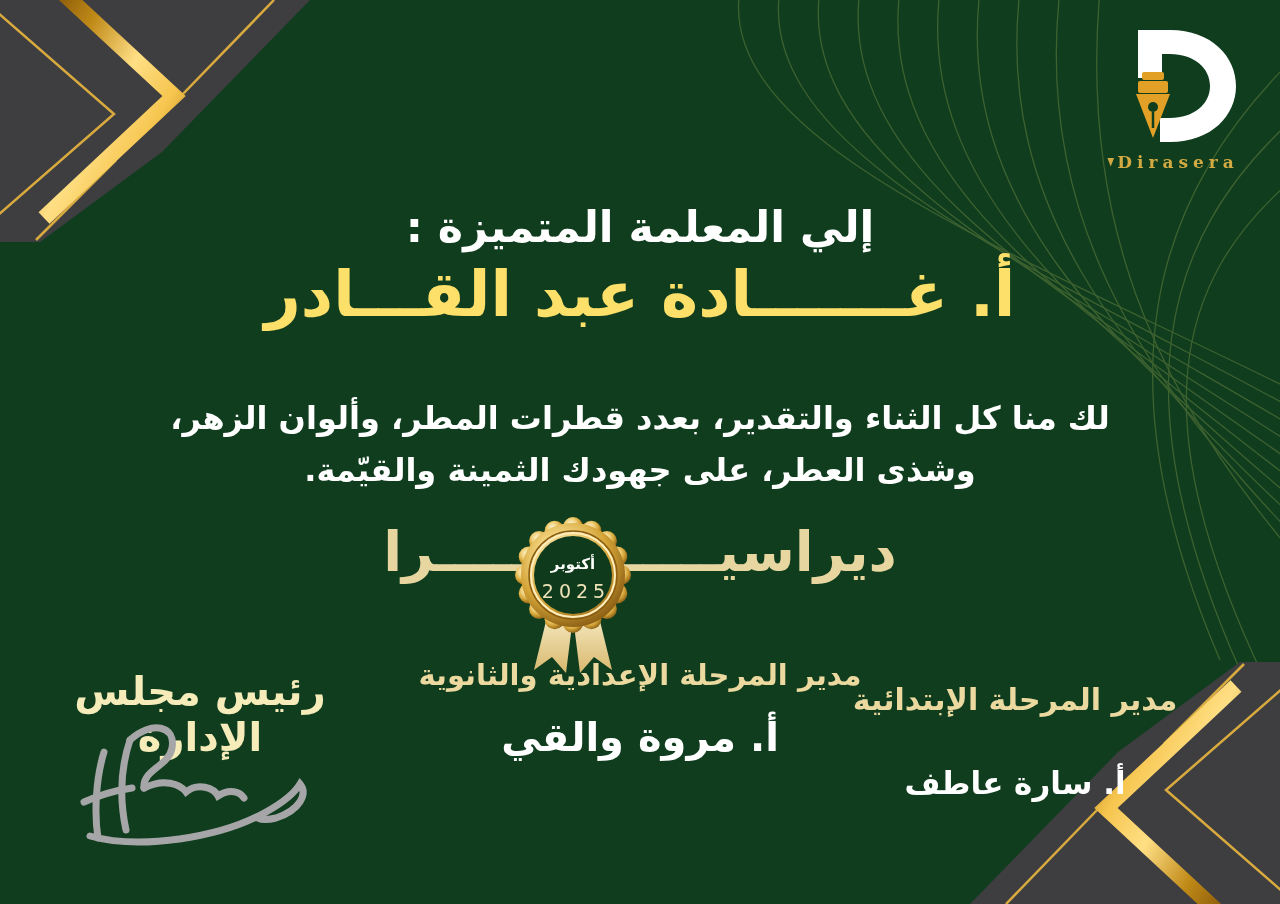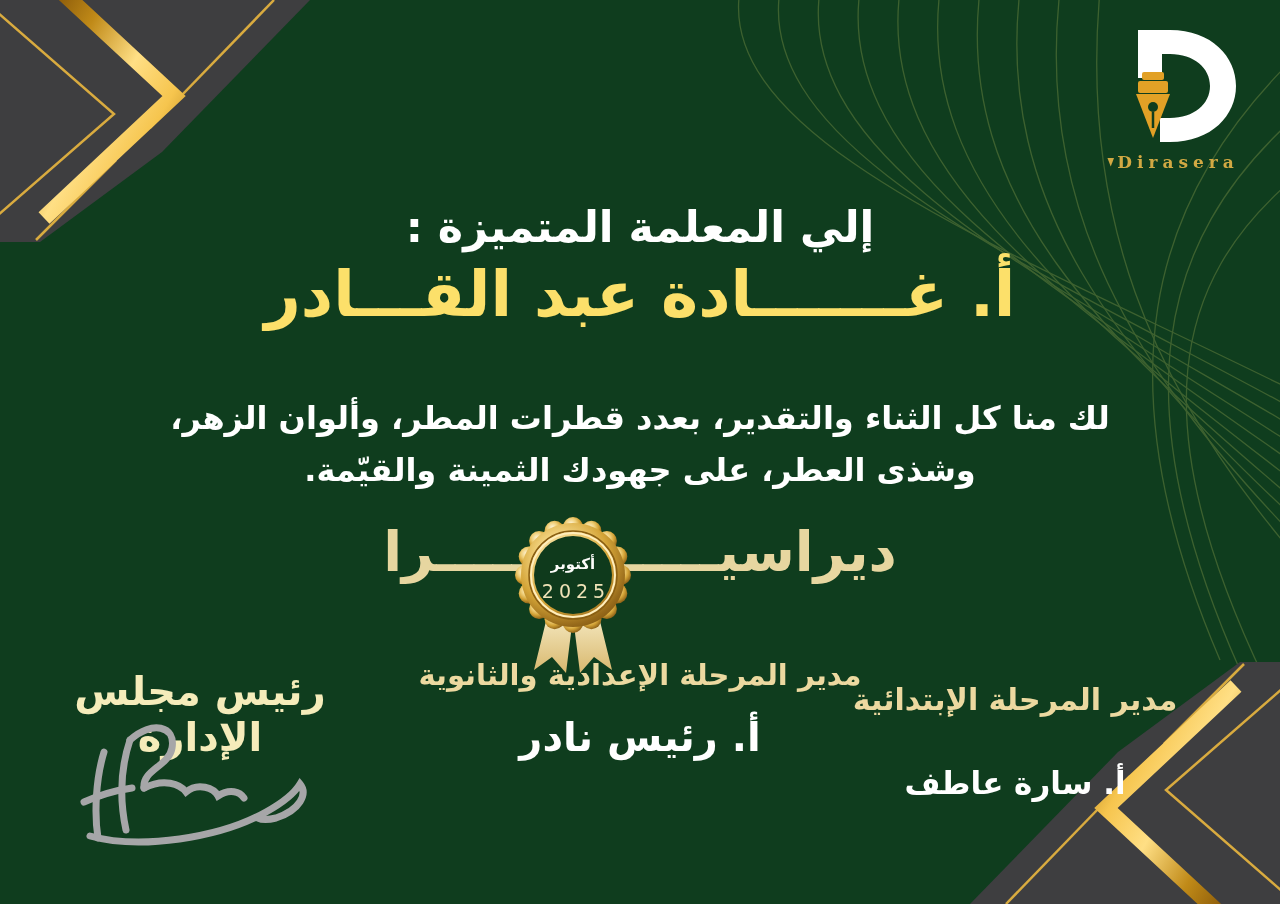--- a/index.html
+++ b/index.html
@@ -189,21 +189,21 @@
       <path d="M4,82 C22,74 38,70 52,68"></path>
       <path d="M46,110 C40,82 40,50 50,20"></path>
       <path d="M50,20 C72,0 96,6 92,28 C89,46 62,50 64,68"></path>
       <path d="M64,68 C84,58 100,64 106,72 C118,62 134,68 138,76 C150,68 160,72 164,78"></path>
       <path d="M10,116 C60,130 140,118 186,92 C204,82 214,74 220,64 C228,74 220,90 196,98 C188,100 182,100 178,98"></path>
     </g>
   </svg>
 
   <div class="abs sig sig-middle">
     <div class="sig-title" dir="rtl">مدير المرحلة الإعدادية والثانوية</div>
-    <div class="sig-name" dir="rtl">أ. رئيس نادر</div>
+    <div class="sig-name" dir="rtl">أ. مروة والقي</div>
   </div>
 
   <div class="abs sig sig-primary">
     <div class="sig-title" dir="rtl">مدير المرحلة الإبتدائية</div>
     <div class="sig-name" dir="rtl">أ. سارة عاطف</div>
   </div>
 
 </div>
 
 </body></html>

